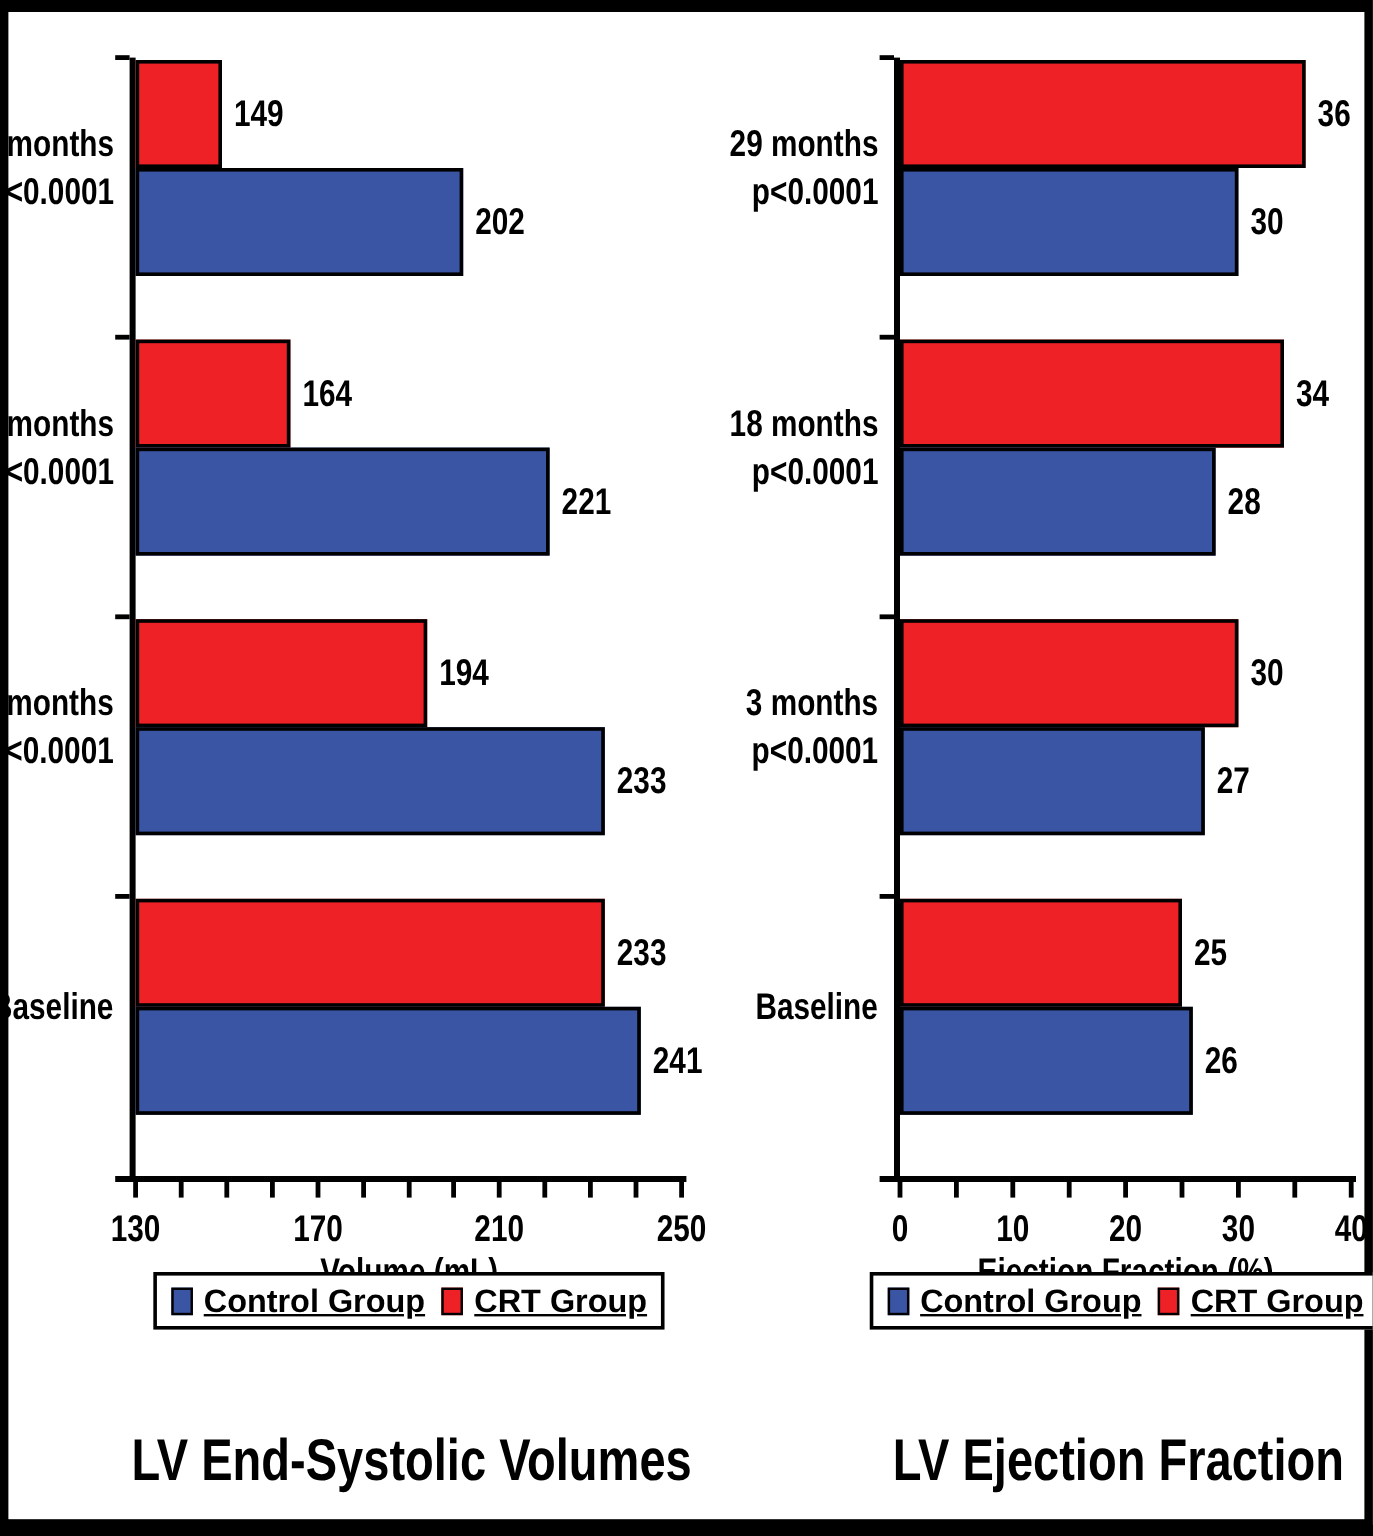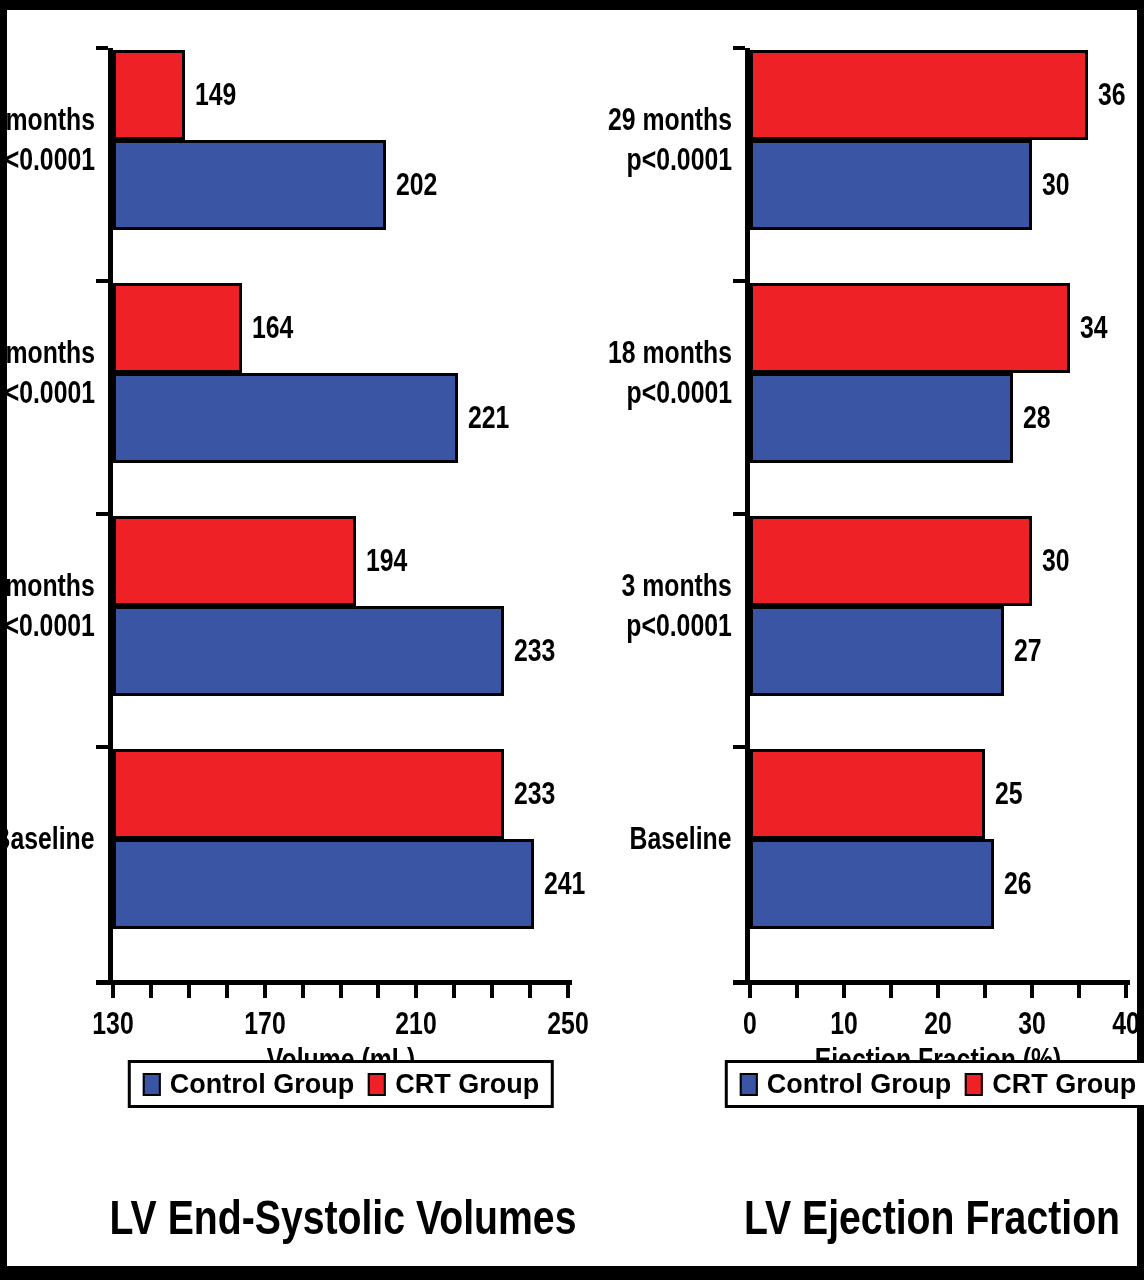--- a/index.html
+++ b/index.html
@@ -26,20 +26,21 @@
     transform:scaleX(.8);transform-origin:center top;
   }
   .axis-title{
     position:absolute;font-size:31px;line-height:36px;white-space:nowrap;
     transform:translateX(-50%) scaleX(.8);
   }
   .legend{
     position:absolute;transform:translateX(-50%);background:#fff;border:3px solid #000;
     display:flex;align-items:center;gap:14px;padding:6px 12px;font-size:27px;line-height:30px;
     white-space:nowrap;
+    text-decoration:underline;
   }
   .legend-item{display:flex;align-items:center;}
   .swatch{display:inline-block;width:18px;height:23px;border:2px solid #000;margin-right:9px;box-sizing:border-box;}
   .chart-title{
     position:absolute;font-size:49px;line-height:58px;white-space:nowrap;
     transform:translateX(-50%) scaleX(.8);
   }
 </style>
 </head>
 <body>

